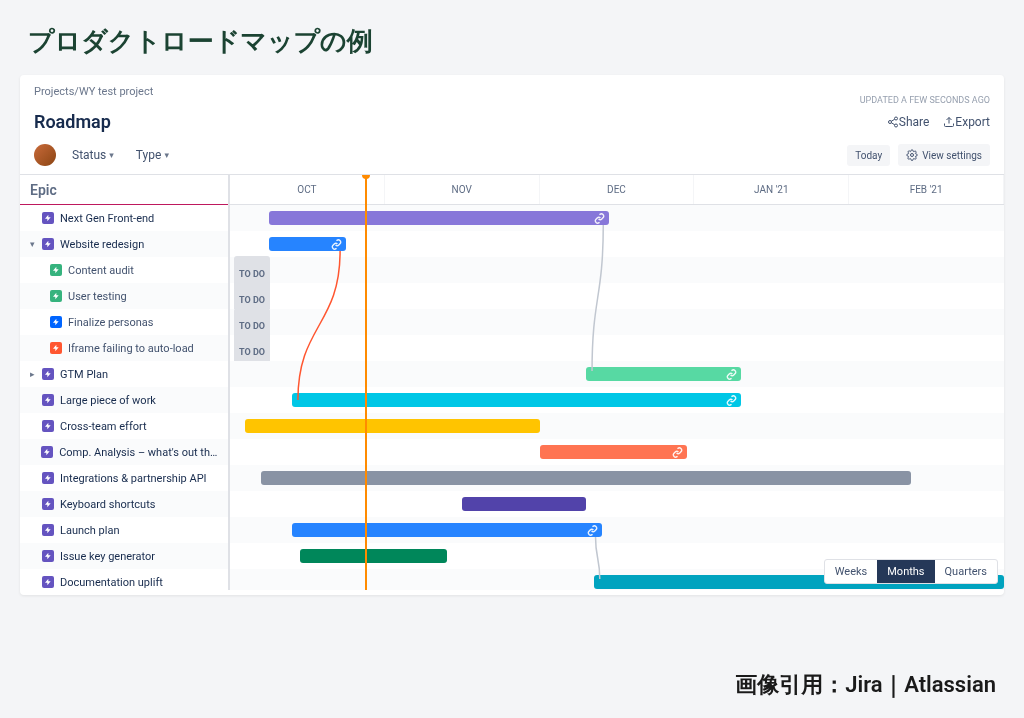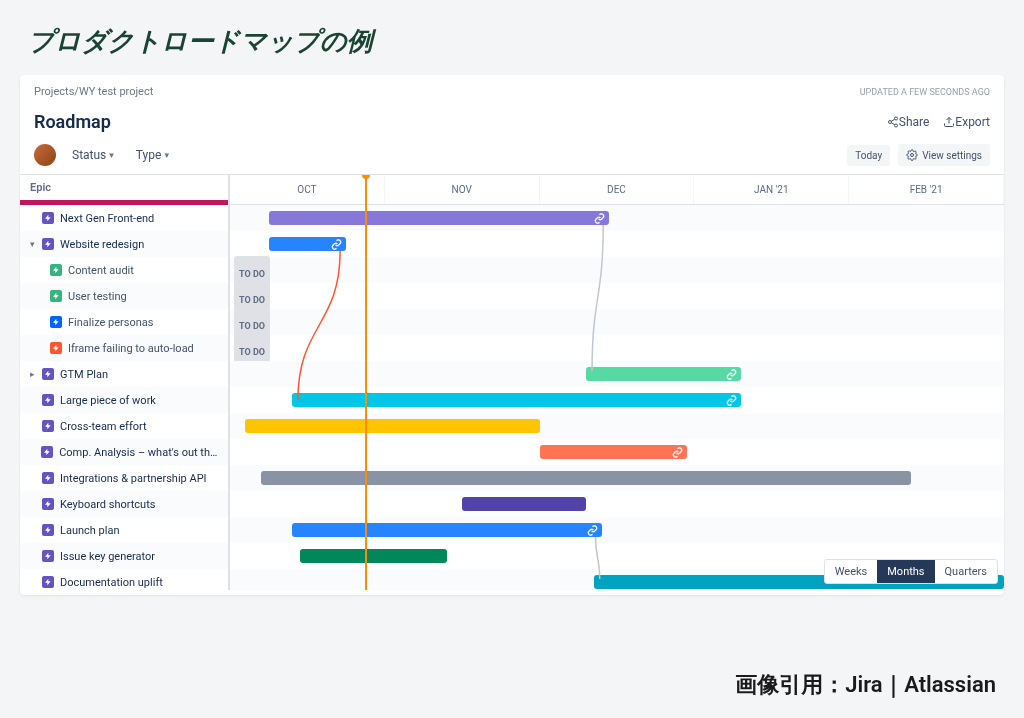--- a/index.html
+++ b/index.html
@@ -1,36 +1,36 @@
 <!DOCTYPE html>
 <html><head>
 <meta charset="utf-8">
 <style>
 * { margin: 0; padding: 0; box-sizing: border-box; font-family: -apple-system, BlinkMacSystemFont, "Segoe UI", Roboto, sans-serif; }
 body { background: #f4f5f7; width: 1024px; height: 718px; overflow: hidden; }
-.page-title { color: #1b4332; font-size: 26px; font-weight: 600; padding: 24px 28px 16px; font-style: italic; }
+.page-title { color: #1b4332; font-size: 26px; font-weight: 600; padding: 24px 28px 16px; }
 .app { background: #fff; margin: 0 20px; border-radius: 4px; height: 520px; position: relative; overflow: hidden; box-shadow: 0 1px 3px rgba(0,0,0,0.08); }
 .header { padding: 10px 14px 6px; }
 .breadcrumb { font-size: 11px; color: #6b778c; display: flex; align-items: center; gap: 0; }
 .breadcrumb a { color: #6b778c; text-decoration: none; }
 .header-row { display: flex; justify-content: space-between; align-items: center; margin-top: 13px; }
 .roadmap-title { font-size: 18px; font-weight: 600; color: #172b4d; }
 .header-actions { display: flex; gap: 14px; align-items: center; font-size: 12px; color: #42526e; }
 .header-actions .act { display: flex; align-items: center; cursor: pointer; }
-.updated { font-size: 9px; color: #97a0af; position: absolute; right: 14px; top: 12px; }
+.updated { font-size: 9px; color: #97a0af; position: absolute; right: 14px; top: 20px; }
 .toolbar { display: flex; justify-content: space-between; align-items: center; padding: 6px 14px 8px; }
 .toolbar-left { display: flex; align-items: center; gap: 10px; }
 .avatar { width: 22px; height: 22px; border-radius: 50%; background: linear-gradient(135deg, #c96a3a, #8b4513); }
 .filter { font-size: 12px; color: #42526e; display: flex; align-items: center; gap: 3px; cursor: pointer; padding: 4px 6px; }
 .chev { font-size: 9px; color: #6b778c; }
 .toolbar-right { display: flex; gap: 8px; align-items: center; }
 .btn { background: #f4f5f7; border: none; border-radius: 3px; padding: 5px 8px; font-size: 10px; color: #42526e; cursor: pointer; display: flex; align-items: center; gap: 4px; }
 .grid { display: flex; height: 416px; border-top: 1px solid #dfe1e6; position: relative; }
 .epic-col { width: 210px; border-right: 2px solid #dfe1e6; flex-shrink: 0; }
-.epic-head { height: 30px; border-bottom: 5px solid #be185d; display: flex; align-items: center; padding: 0 10px; font-size: 11px; font-weight: 600; color: #5e6c84; text-align: right; }
+.epic-head { height: 30px; border-bottom: 1px solid #be185d; display: flex; align-items: center; padding: 0 10px; font-size: 14px; font-weight: 600; color: #5e6c84; text-align: right; }
 .timeline { flex: 1; position: relative; overflow: hidden; }
 .timeline-head { height: 30px; border-bottom: 1px solid #dfe1e6; display: flex; }
 .month { flex: 1; text-align: center; font-size: 10px; color: #5e6c84; line-height: 30px; border-right: 1px solid #f4f5f7; }
 .rows { position: relative; }
 .row { height: 26px; display: flex; align-items: center; padding: 0 10px; font-size: 11px; color: #172b4d; cursor: pointer; }
 .row:nth-child(even) { background: #fafbfc; }
 .row .exp { width: 12px; color: #6b778c; font-size: 9px; }
 .epic-icon { width: 12px; height: 12px; border-radius: 2px; margin-right: 6px; flex-shrink: 0; display: flex; align-items: center; justify-content: center; }
 .epic-icon.purple { background: #6554c0; }
 .epic-icon.green { background: #36b37e; }

